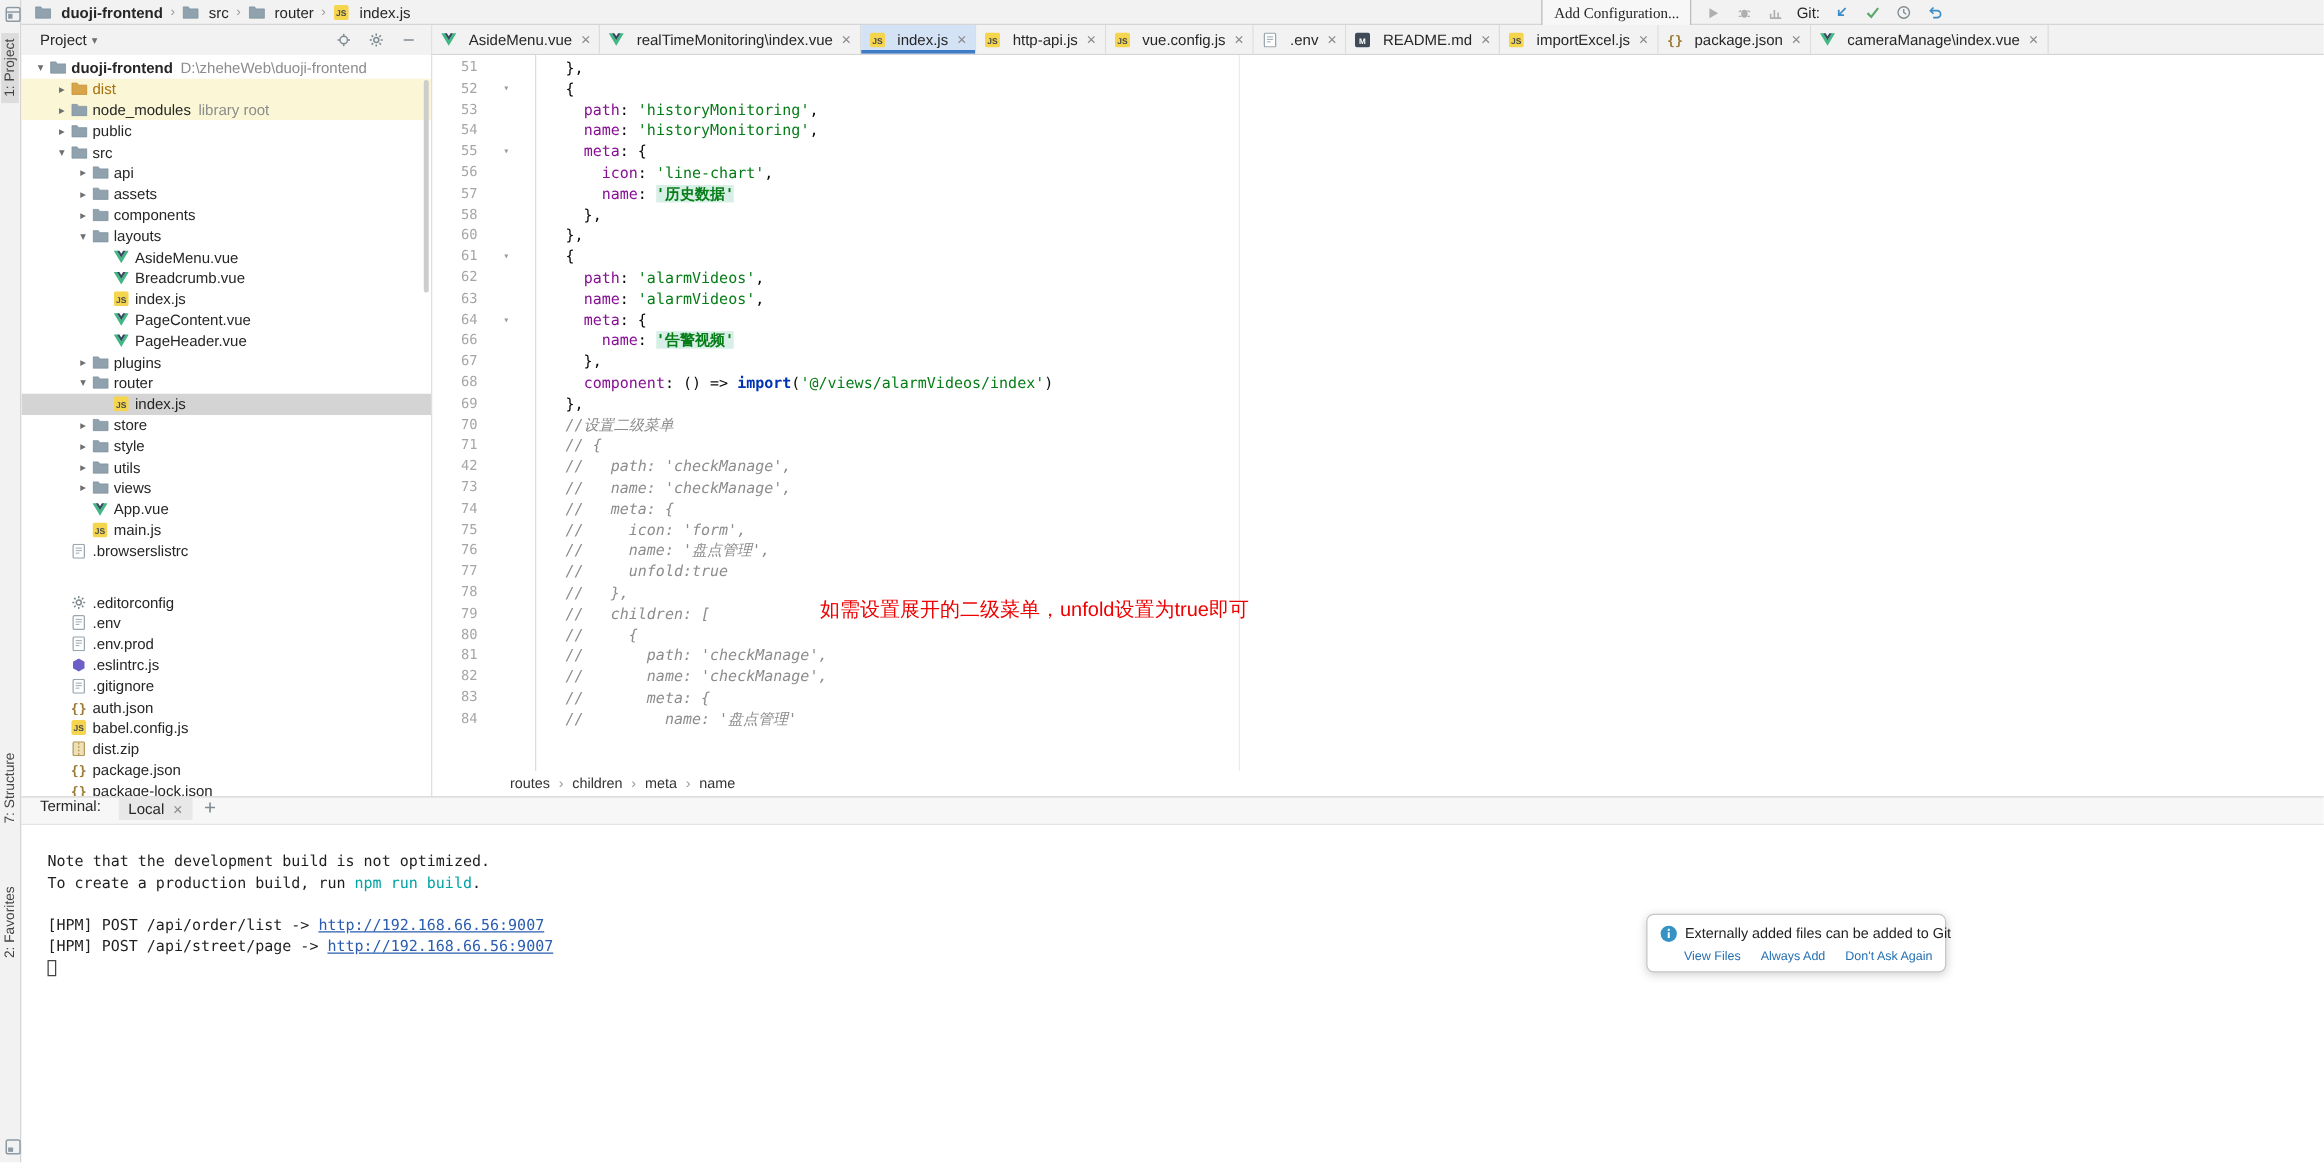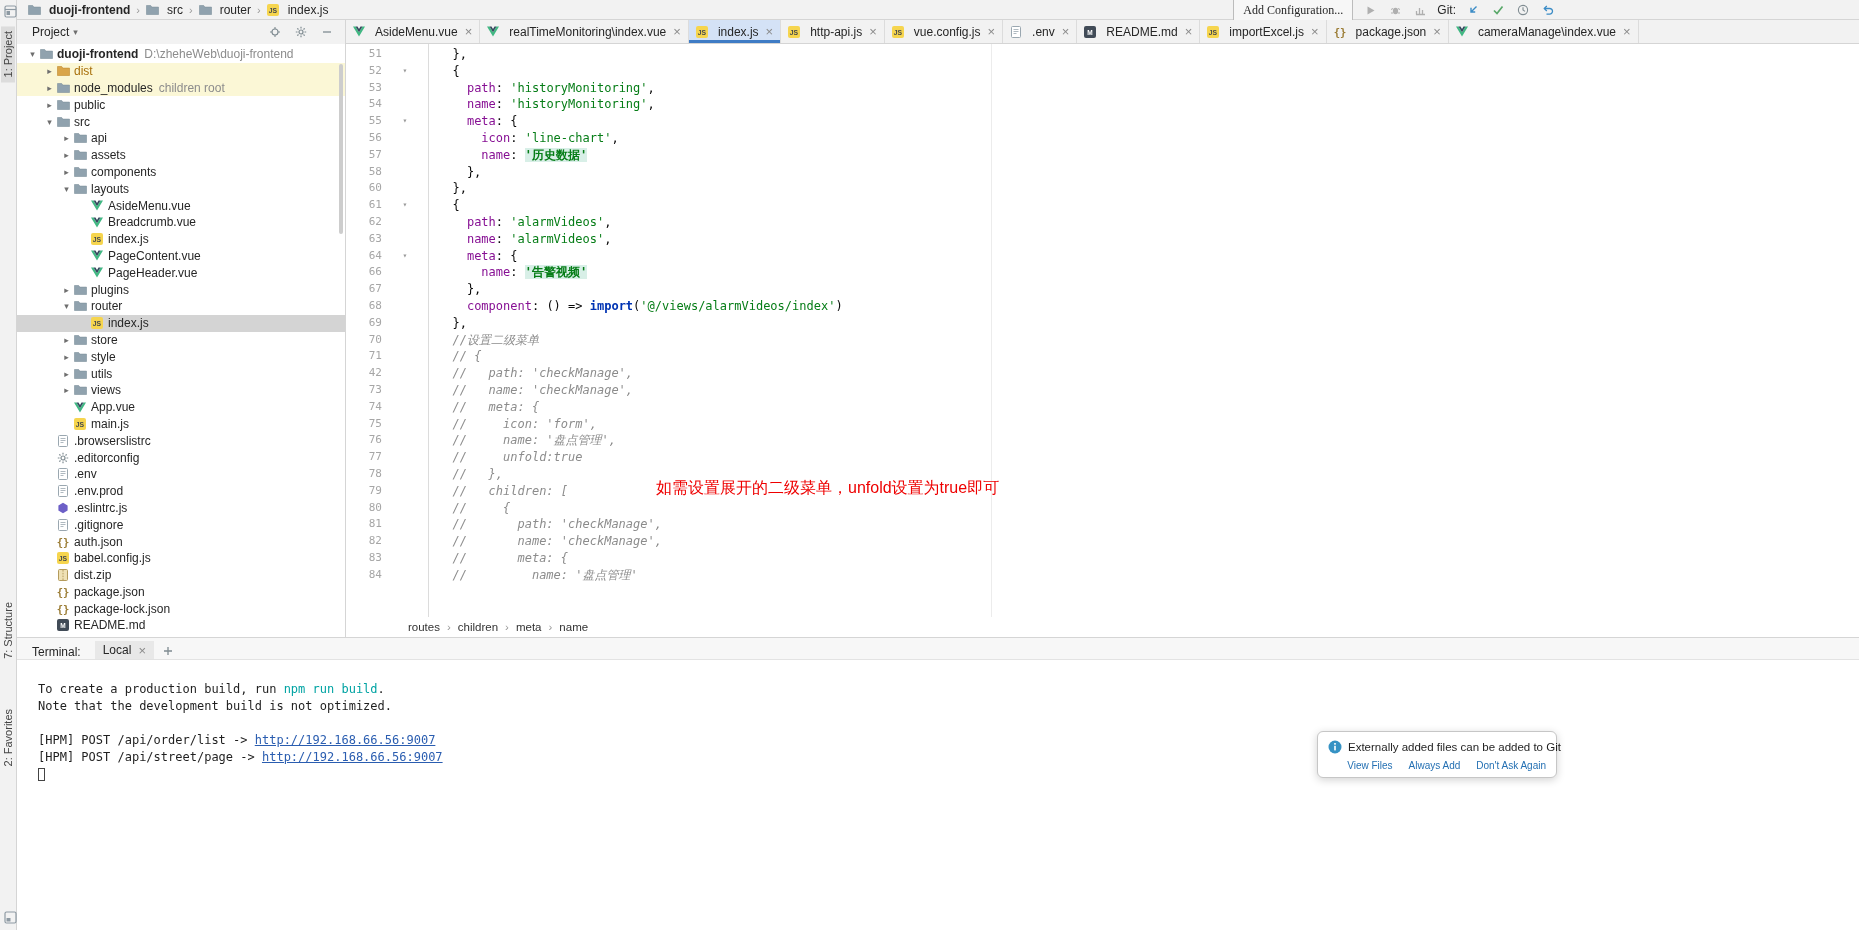--- a/index.html
+++ b/index.html
@@ -66,21 +66,21 @@
 .tk-c{color:#8c8c8c;font-style:italic}
 .tk-cj{color:#067d17;background:#d8efe7;font-weight:bold}
 .annotation{position:absolute;left:310px;top:434px;font-family:"Liberation Sans",sans-serif;font-size:16px;color:#ee0000;white-space:nowrap}
 
 
 .ed-crumbs{position:absolute;left:346px;top:617px;width:1513px;height:20px;background:#fff;display:flex;align-items:center;padding-left:62px;gap:7px;font-size:11.5px;color:#333}
 .ed-crumb{cursor:pointer}
 .ed-crumb-sep{color:#999}
 
 
-.terminal-header{position:absolute;left:17px;top:637px;width:1842px;height:23px;background:#f7f7f7;border-top:1px solid #d5d5d5;border-bottom:1px solid #e3e3e3;display:flex;align-items:flex-end;padding-left:15px;gap:6px}
+.terminal-header{position:absolute;left:17px;top:637px;width:1842px;height:23px;background:#f7f7f7;border-top:1px solid #d5d5d5;border-bottom:1px solid #e3e3e3;display:flex;align-items:flex-start;padding-left:15px;gap:6px}
 .term-label{color:#262626;margin-right:8px}
 .term-tab{display:flex;align-items:center;gap:5px;padding:2px 8px;background:#e8e8e8;color:#262626;cursor:default}
 .terminal{position:absolute;left:17px;top:660px;width:1842px;height:270px;background:#fff;padding:21px 0 0 21px;font-family:"DejaVu Sans Mono","Liberation Mono",monospace;font-size:12px;color:#1f1f1f}
 .trm-row{height:17px;line-height:17px;white-space:pre}
 .trm-cmd{color:#00a3a3}
 .trm-url{color:#2a5db0;text-decoration:underline;cursor:pointer}
 .cursor{display:inline-block;width:7px;height:13px;border:1px solid #444;vertical-align:middle}
 
 
 .notification{position:absolute;right:302px;top:731px;width:240px;background:#fff;border:1px solid #c6c6c6;border-radius:6px;box-shadow:0 2px 8px rgba(0,0,0,0.18);padding:7px 10px 6px;z-index:20}
@@ -243,21 +243,21 @@
           <span class="tlabel excluded">dist</span>
         </div>
         <div class="trow hl" style="padding-left: 25px;">
           <span class="arr">▸</span>
           <span class="ic">
             <svg width="13" height="12" viewBox="0 0 13 12">
               <path d="M0.5 1.5h4.2l1.1 1.6h6.7v7.4H0.5z" fill="#90A2AE" stroke="#7E909C" stroke-width="0.6"></path>
             </svg>
           </span>
           <span class="tlabel ">node_modules</span>
-          <span class="tnote">children root</span>
+          <span class="tnote">library root</span>
         </div>
         <div class="trow" style="padding-left: 25px;">
           <span class="arr">▸</span>
           <span class="ic">
             <svg width="13" height="12" viewBox="0 0 13 12">
               <path d="M0.5 1.5h4.2l1.1 1.6h6.7v7.4H0.5z" fill="#90A2AE" stroke="#7E909C" stroke-width="0.6"></path>
             </svg>
           </span>
           <span class="tlabel ">public</span>
         </div>
@@ -443,21 +443,21 @@
         <div class="trow" style="padding-left: 25px;">
           <span class="arr"></span>
           <span class="ic">
             <svg width="12" height="12" viewBox="0 0 12 12">
               <rect x="1.5" y="0.5" width="9" height="11" rx="1" fill="#fff" stroke="#9AA7B0"></rect>
               <path d="M3.5 3.5h5M3.5 5.5h5M3.5 7.5h3" stroke="#9AA7B0" stroke-width="0.8" fill="none"></path>
             </svg>
           </span>
           <span class="tlabel ">.browserslistrc</span>
         </div>
-        <div class="trow" style="padding-left: 25px;">
+        <div class="trow" style="padding-left: 25px; margin-top: 24px;">
           <span class="arr"></span>
           <span class="ic">
             <svg width="12" height="12" viewBox="0 0 12 12">
               <circle cx="6" cy="6" r="2" fill="none" stroke="#7F8B91" stroke-width="1.2"></circle>
               <path d="M6 0.8v1.7M6 9.5v1.7M0.8 6h1.7M9.5 6h1.7M2.3 2.3l1.2 1.2M8.5 8.5l1.2 1.2M2.3 9.7l1.2-1.2M8.5 3.5l1.2-1.2" stroke="#7F8B91" stroke-width="1.2"></path>
             </svg>
           </span>
           <span class="tlabel ">.editorconfig</span>
         </div>
         <div class="trow" style="padding-left: 25px;">
@@ -719,22 +719,22 @@
       <span class="tab-close">×</span>
     </span>
     <span class="tbi">
         <svg width="12" height="12" viewBox="0 0 12 12">
           <path d="M6 2v8M2 6h8" stroke="#7F8B91" stroke-width="1.3"></path>
         </svg>
       </span>
   </div>
 
   <div class="terminal" id="terminal">
+      <div class="trm-row"><span>Note that the development build is not optimized.</span></div>
       <div class="trm-row"><span>To create a production build, run </span><span class="trm-cmd">npm run build</span><span>.</span></div>
-      <div class="trm-row"><span>Note that the development build is not optimized.</span></div>
       <div class="trm-row"></div>
       <div class="trm-row"><span>[HPM] POST /api/order/list -&gt; </span><span class="trm-url">http://192.168.66.56:9007</span></div>
       <div class="trm-row"><span>[HPM] POST /api/street/page -&gt; </span><span class="trm-url">http://192.168.66.56:9007</span></div>
       <div class="trm-row"><span class="cursor"></span></div>
     </div>
 
   <div class="notification">
     <div class="notif-row1">
       <span class="tbi">
           <svg width="14" height="14" viewBox="0 0 14 14">

